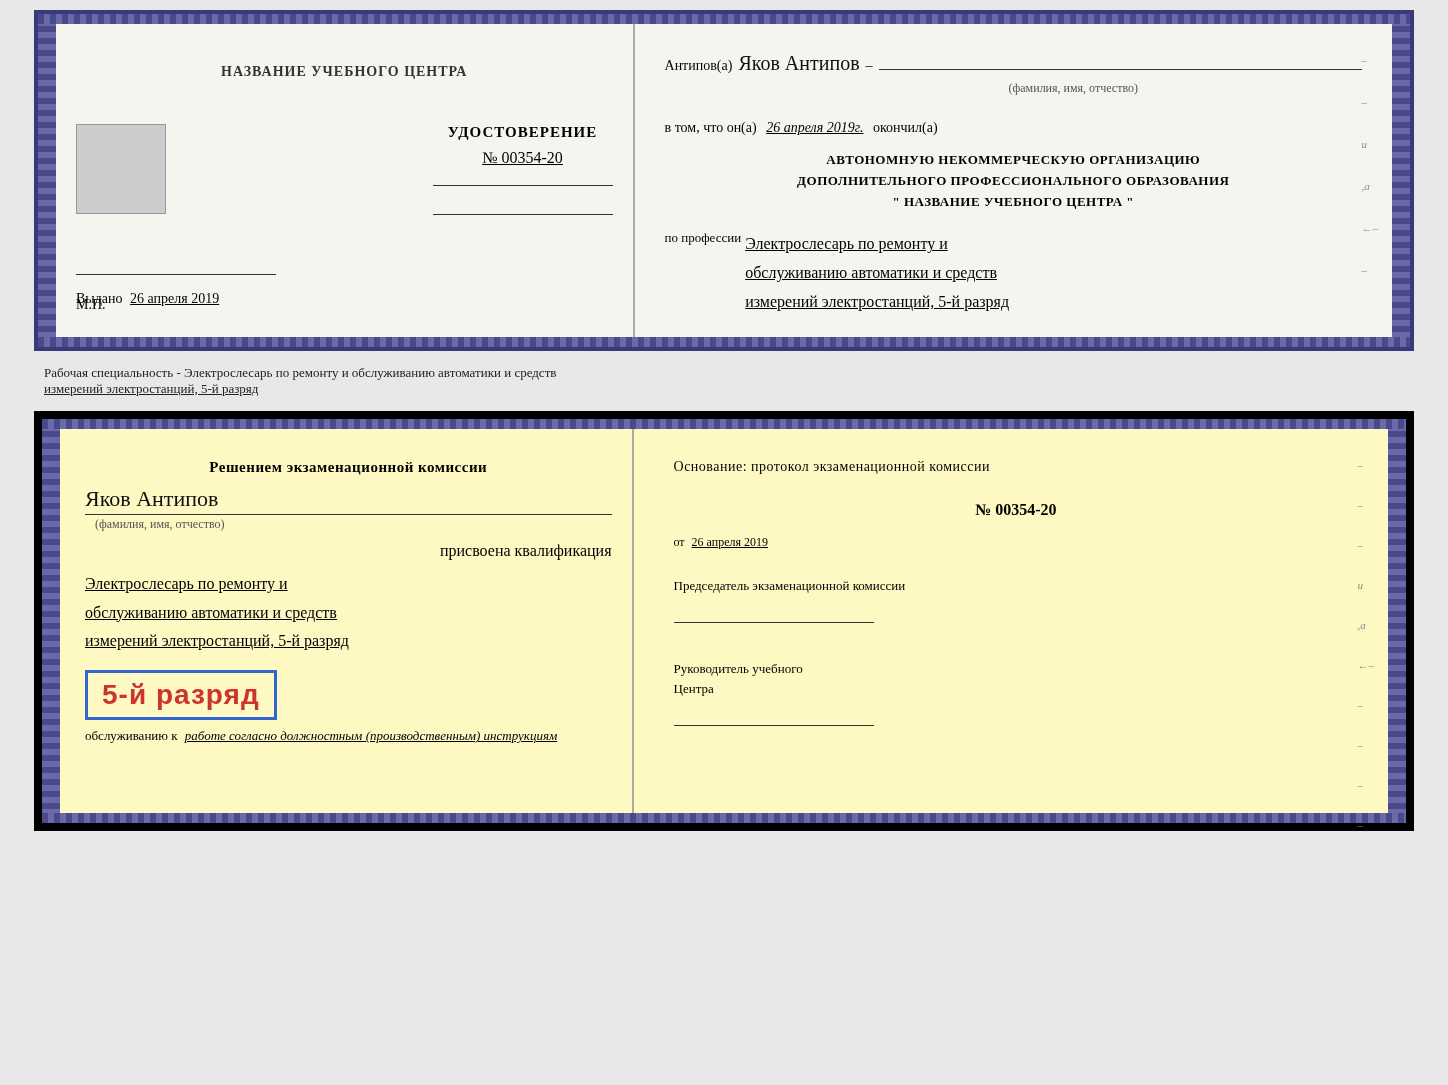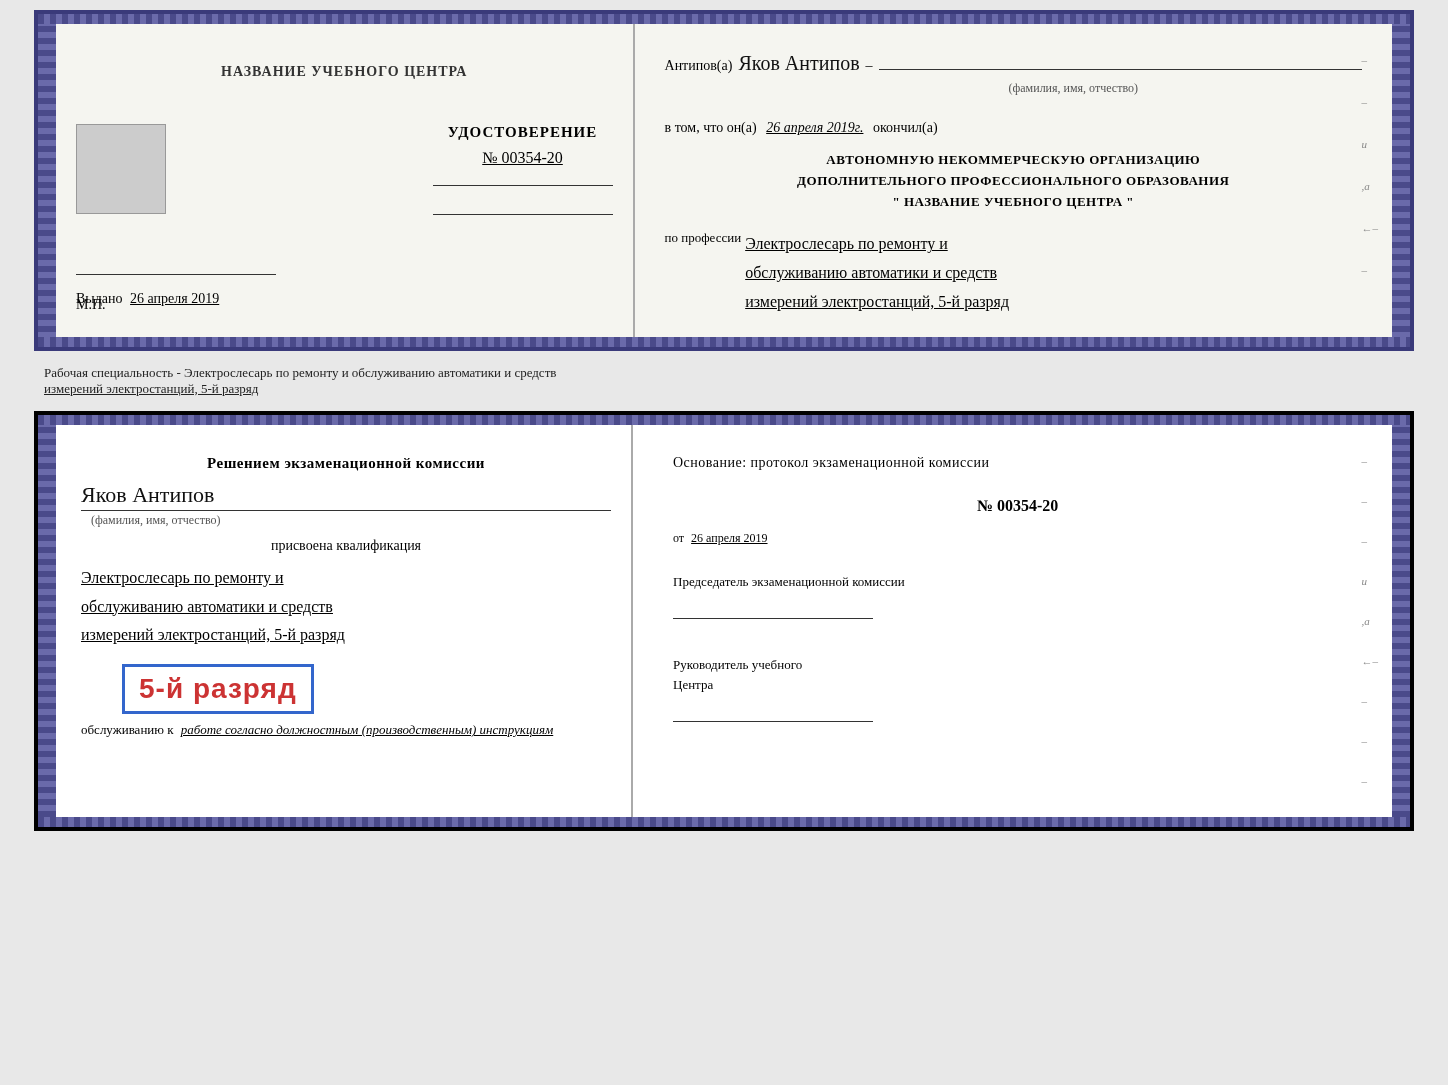--- a/index.html
+++ b/index.html
@@ -152,22 +152,22 @@
       padding: 6px 10px;
       font-size: 13px;
       color: #222;
       background: #e8e8e8;
     }
 
     
     .cert-book-bottom {
       display: flex;
       width: 100%;
-      border: 4px solid #000000;
-      background: #ffffff;
+      border: 8px solid #000000;
+      background: #fef9c3;
       min-height: 420px;
       position: relative;
     }
 
     .cert-book-bottom::before {
       content: '';
       position: absolute;
       top: 0; left: 0; right: 0;
       height: 10px;
       background: repeating-linear-gradient(90deg, #4a4a8a 0px, #4a4a8a 6px, #6a6aaa 6px, #6a6aaa 12px);
@@ -209,43 +209,42 @@
 
     .person-name-large {
       font-family: 'Segoe Script', 'Comic Sans MS', cursive;
       font-size: 22px;
       color: #111;
       border-bottom: 1px solid #333;
       padding-bottom: 2px;
     }
 
     .qualification-label {
-      font-size: 14px;
-      text-align: center;
+      font-size: 16px;
+      text-align: right;
     }
 
     .qualification-text {
       font-family: 'Segoe Script', 'Comic Sans MS', cursive;
       font-size: 16px;
       line-height: 1.8;
       text-decoration: underline;
     }
 
     .razryad-badge {
       display: inline-block;
       border: 3px solid #3366cc;
       padding: 6px 14px;
       font-size: 28px;
       font-weight: bold;
       color: #cc3333;
       font-family: Arial, sans-serif;
       letter-spacing: 1px;
       margin-top: 4px;
       width: fit-content;
-      margin-left: 41px;
     }
 
     .допускается-line {
       font-size: 13px;
       line-height: 1.6;
     }
 
     .italic-underline {
       font-style: italic;
       text-decoration: underline;

